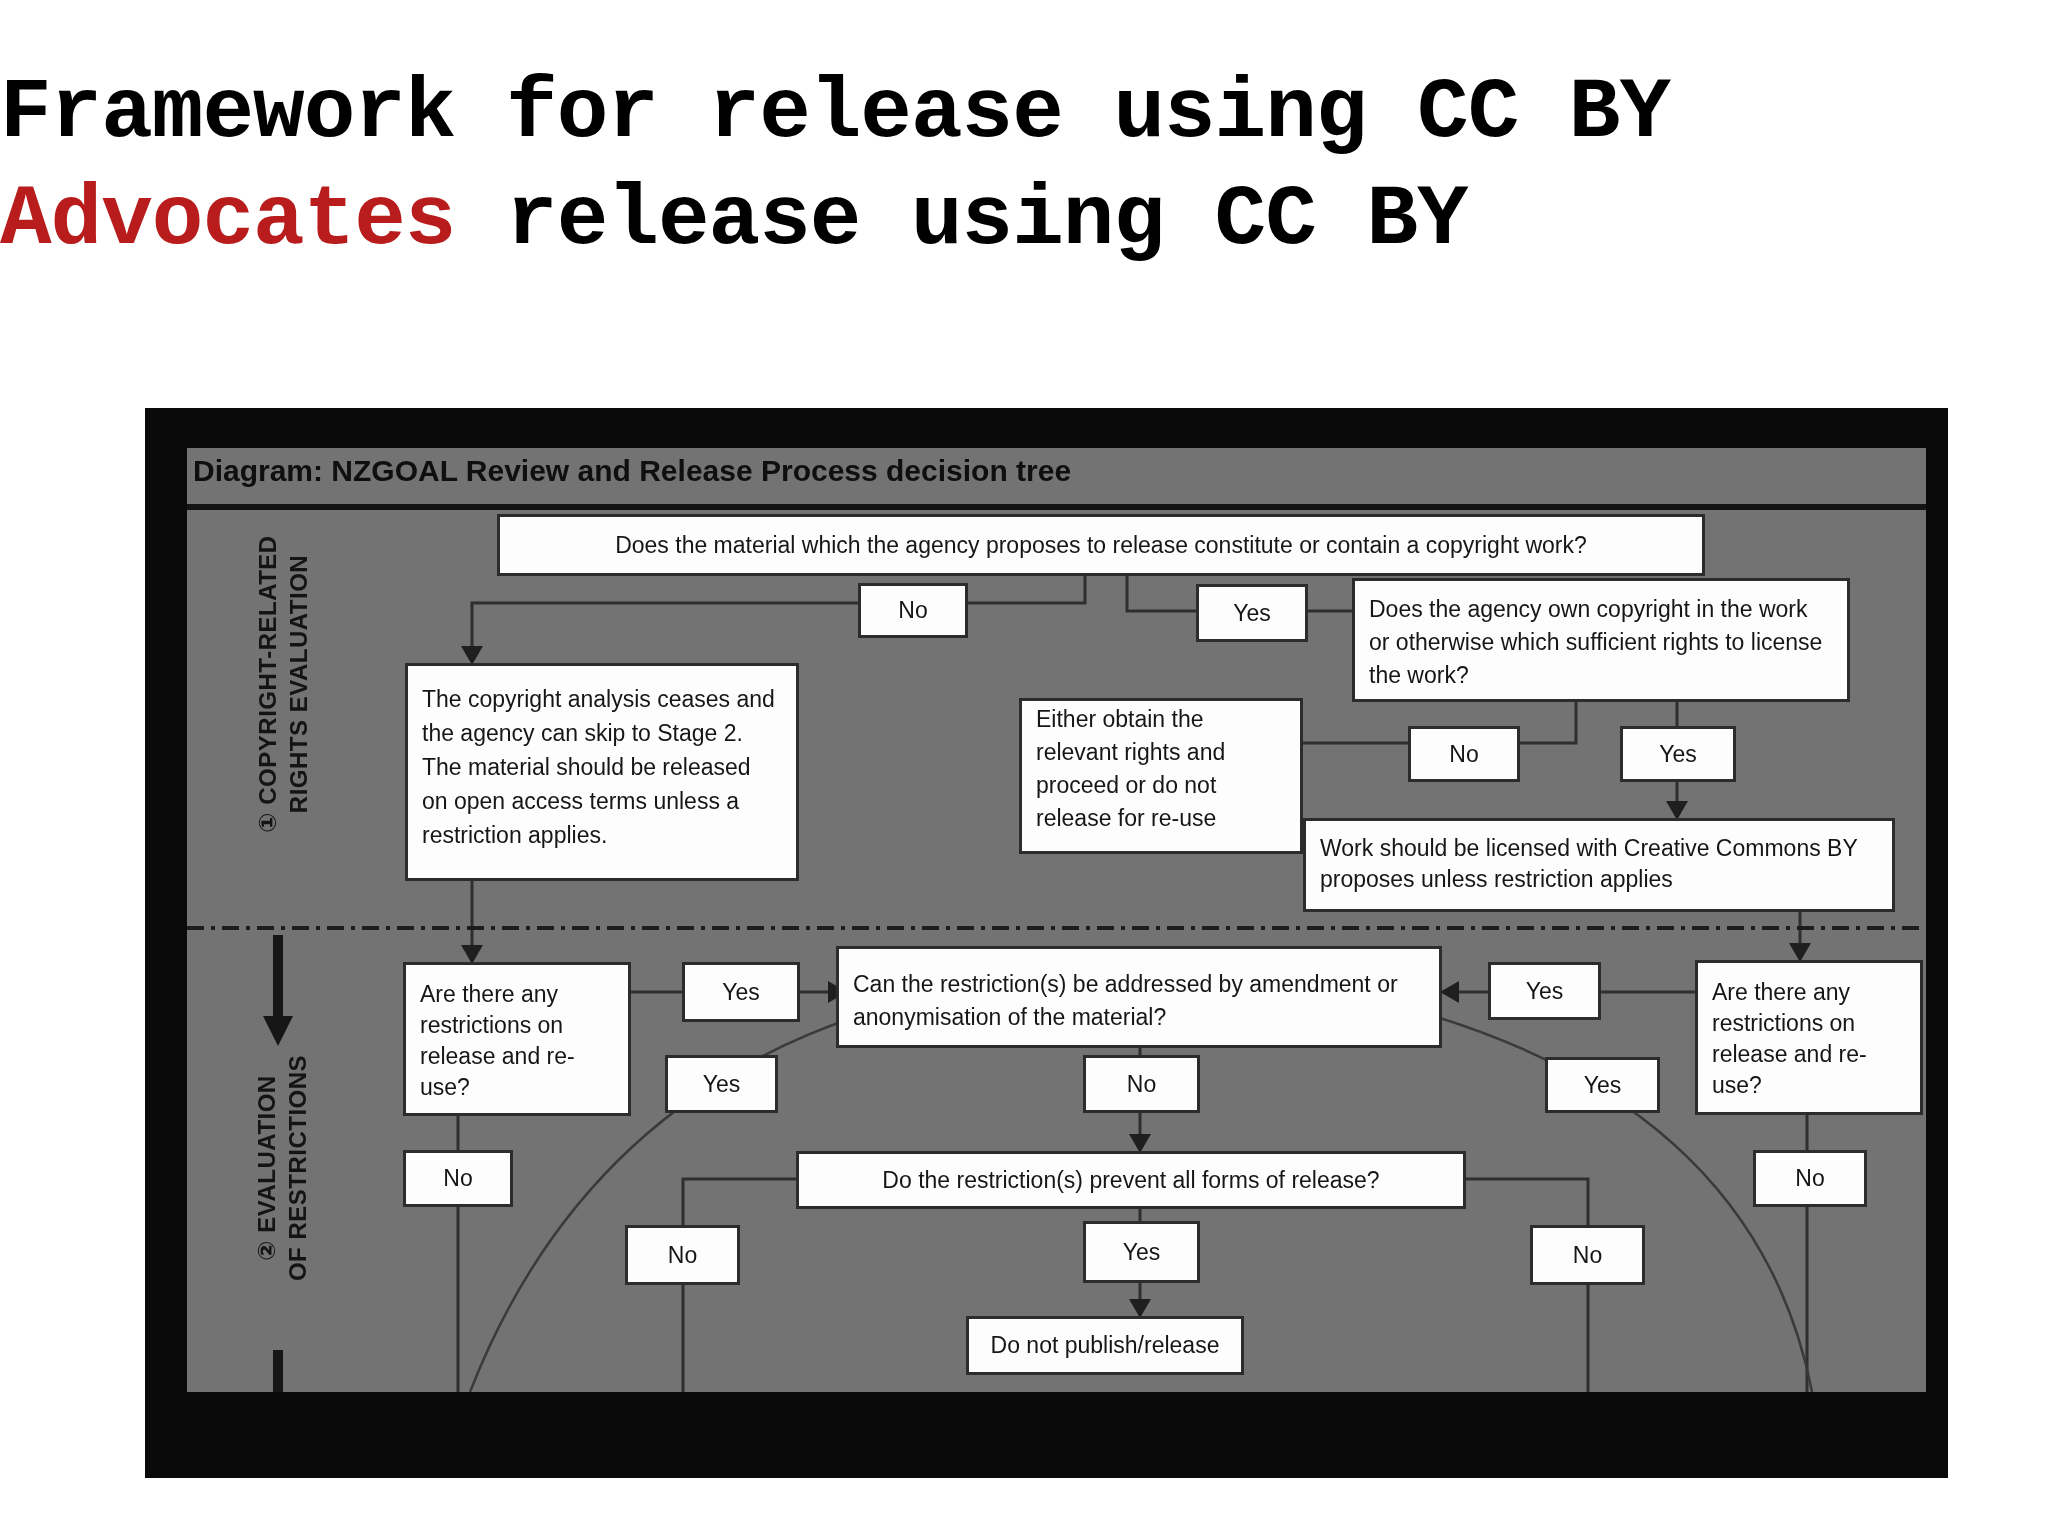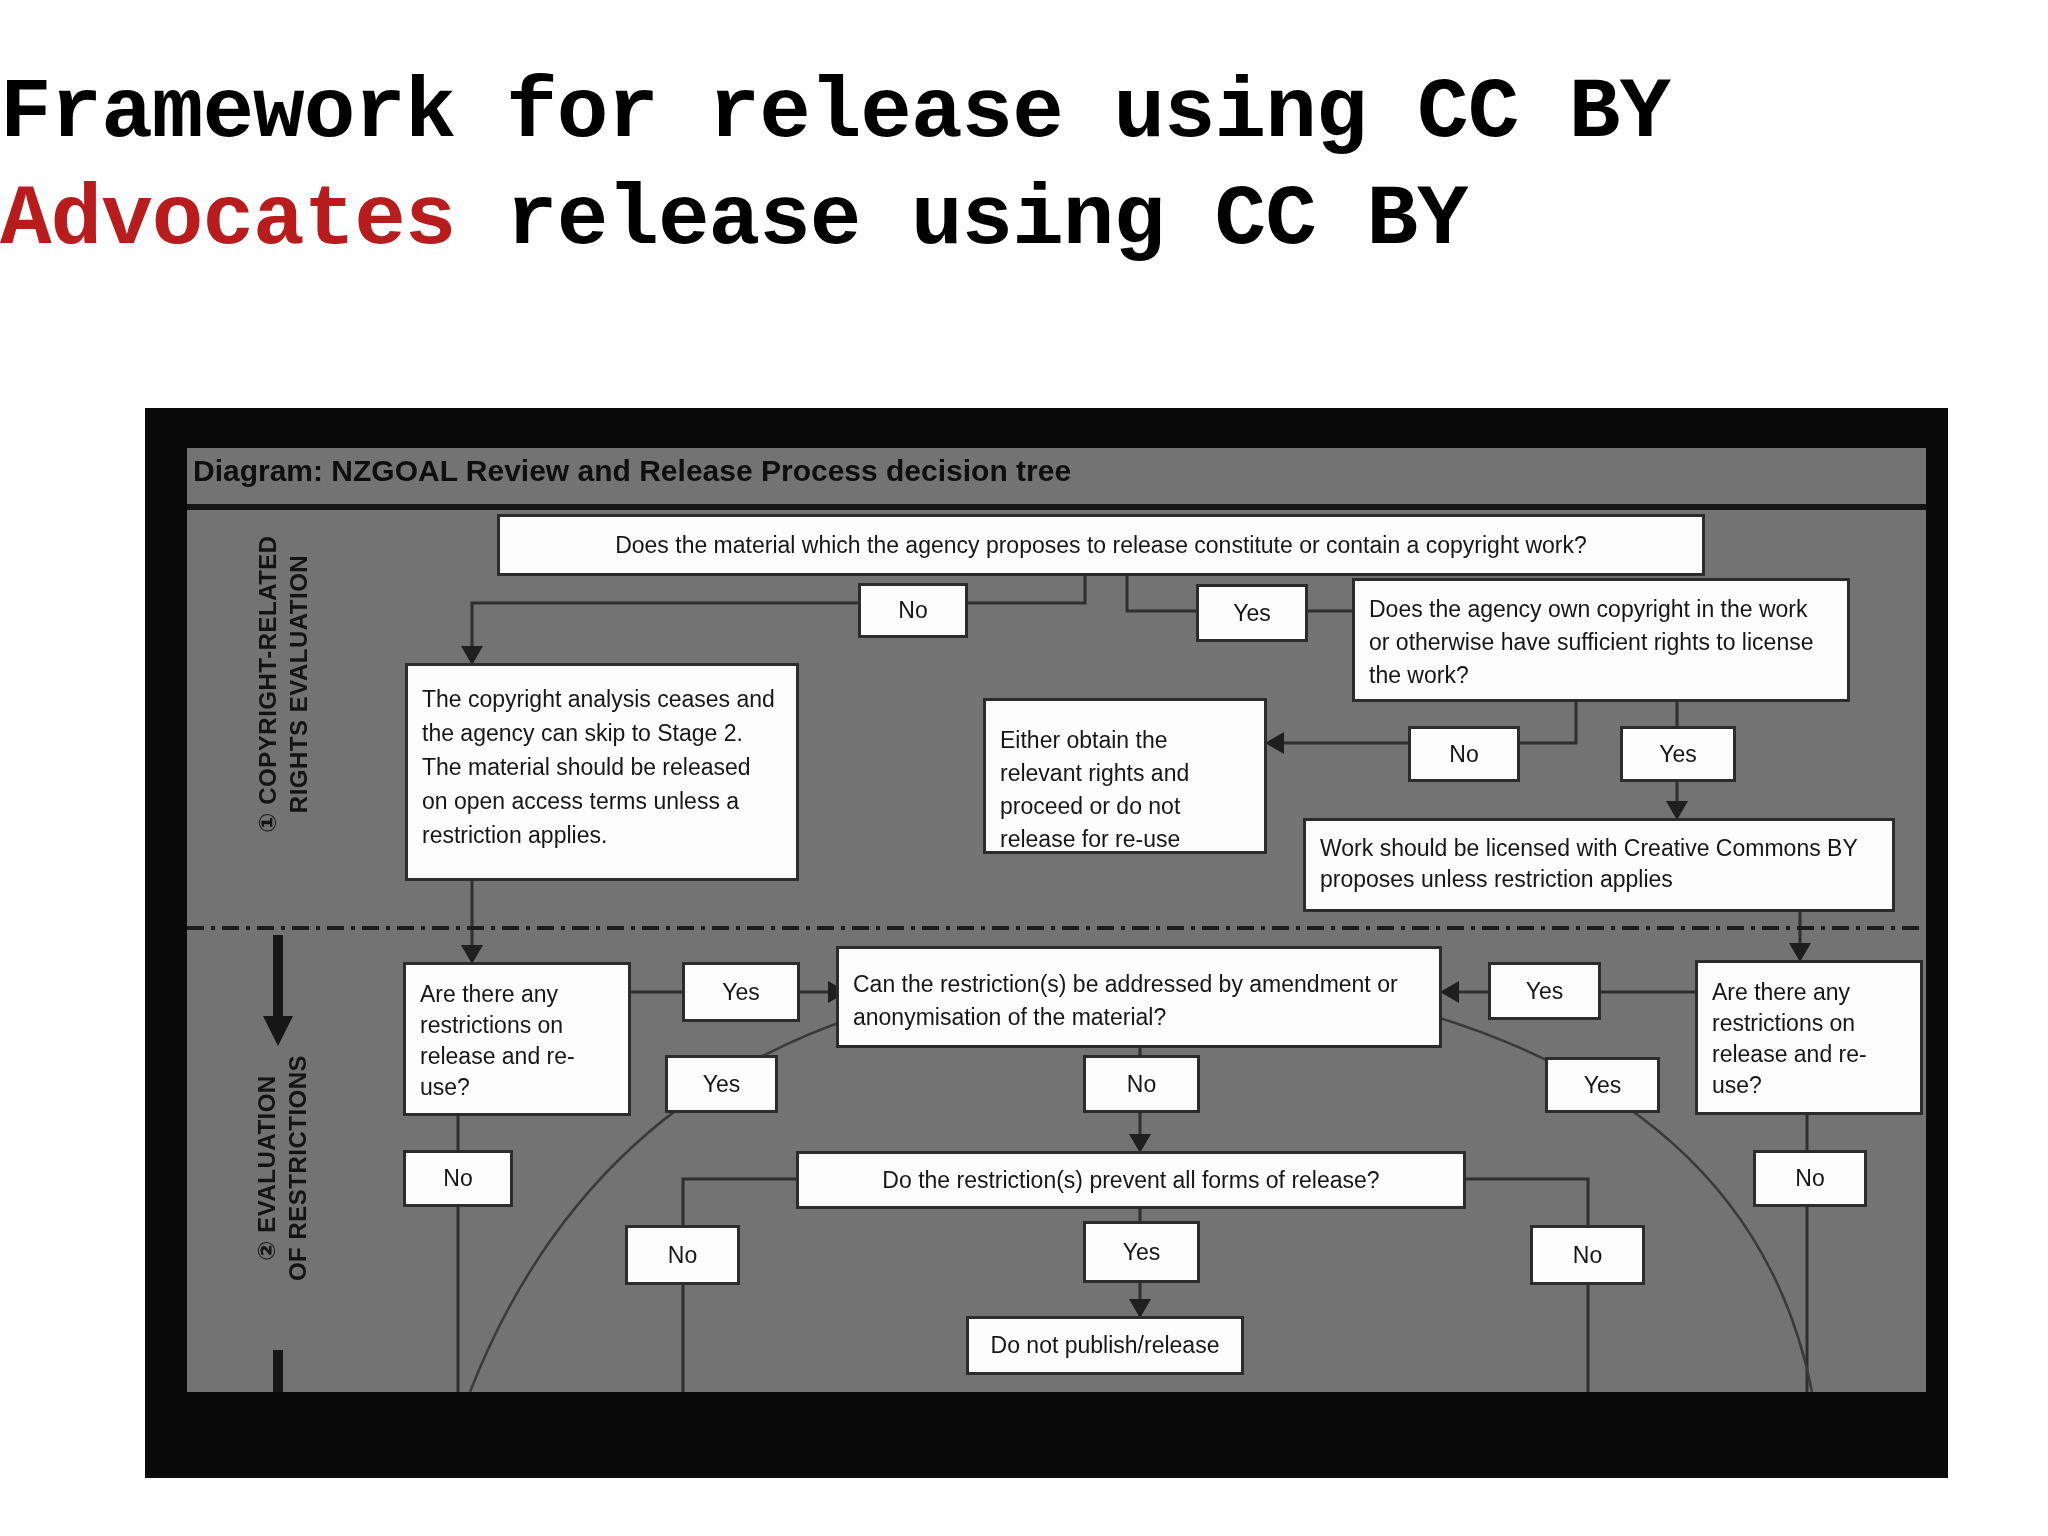--- a/index.html
+++ b/index.html
@@ -97,23 +97,23 @@
       <div>RIGHTS EVALUATION</div>
     </div>
     <div class="rot" style="left:-34px;top:688px;width:260px;height:64px;">
       <div>② EVALUATION</div>
       <div>OF RESTRICTIONS</div>
     </div>
 
     <div class="box ctr" style="left:310px;top:66px;width:1208px;height:62px;text-align:right;">Does the material which the agency proposes to release constitute or contain a copyright work?</div>
     <div class="box ctr" style="left:671px;top:135px;width:110px;height:55px;">No</div>
     <div class="box ctr" style="left:1009px;top:136px;width:112px;height:58px;">Yes</div>
-    <div class="box pad" style="left:1165px;top:130px;width:498px;height:124px;line-height:33px;">Does the agency own copyright in the work or otherwise have sufficient rights to license the work?</div>
+    <div class="box pad" style="left:1165px;top:130px;width:498px;height:124px;line-height:33px;">Does the agency own copyright in the work or otherwise which sufficient rights to license the work?</div>
     <div class="box pad" style="left:218px;top:215px;width:394px;height:218px;line-height:34px;padding-top:16px;">The copyright analysis ceases and the agency can skip to Stage 2. The material should be released on open access terms unless a restriction applies.</div>
-    <div class="box pad" style="left:796px;top:250px;width:284px;height:156px;line-height:33px;padding-top:23px;">Either obtain the relevant rights and proceed or do not release for re-use</div>
+    <div class="box pad" style="left:832px;top:250px;width:284px;height:156px;line-height:33px;padding-top:2px;">Either obtain the relevant rights and proceed or do not release for re-use</div>
     <div class="box ctr" style="left:1221px;top:278px;width:112px;height:56px;">No</div>
     <div class="box ctr" style="left:1433px;top:278px;width:116px;height:56px;">Yes</div>
     <div class="box pad" style="left:1116px;top:370px;width:592px;height:94px;line-height:31px;">Work should be licensed with Creative Commons BY proposes unless restriction applies</div>
 
     <div class="box pad" style="left:216px;top:514px;width:228px;height:154px;line-height:31px;padding-top:14px;">Are there any restrictions on release and re-use?</div>
     <div class="box ctr" style="left:495px;top:514px;width:118px;height:60px;">Yes</div>
     <div class="box pad" style="left:649px;top:498px;width:606px;height:102px;line-height:33px;padding-top:19px;">Can the restriction(s) be addressed by amendment or anonymisation of the material?</div>
     <div class="box ctr" style="left:1301px;top:514px;width:113px;height:58px;">Yes</div>
     <div class="box pad" style="left:1508px;top:512px;width:228px;height:155px;line-height:31px;padding-top:14px;">Are there any restrictions on release and re-use?</div>
 

